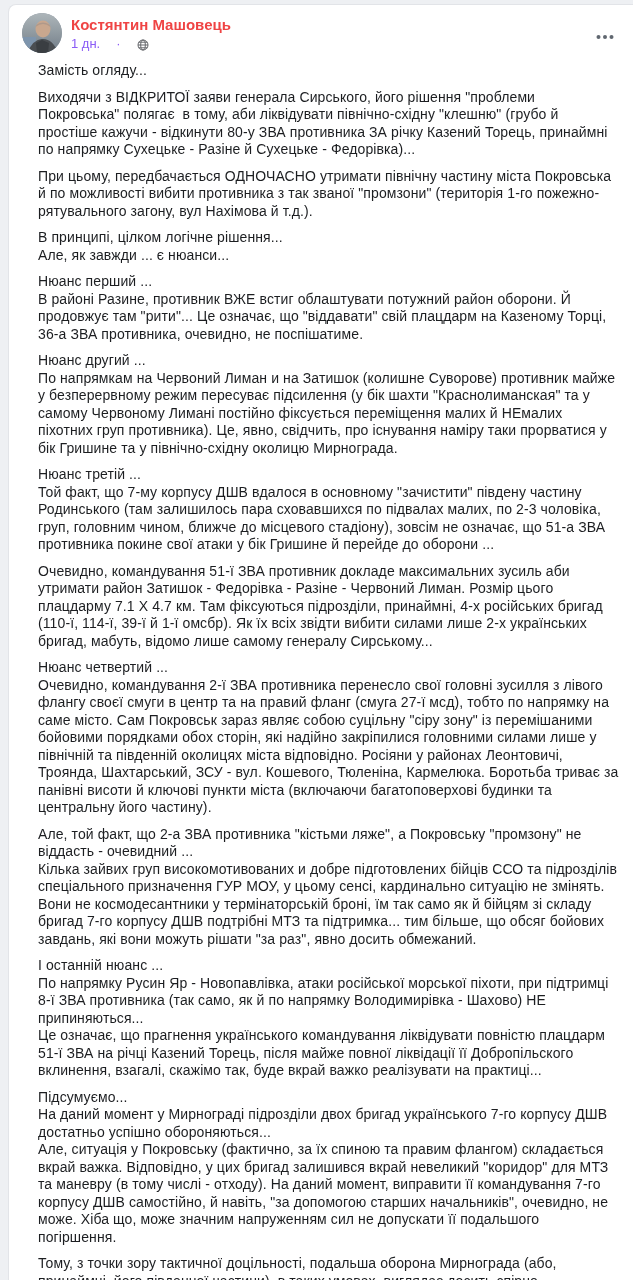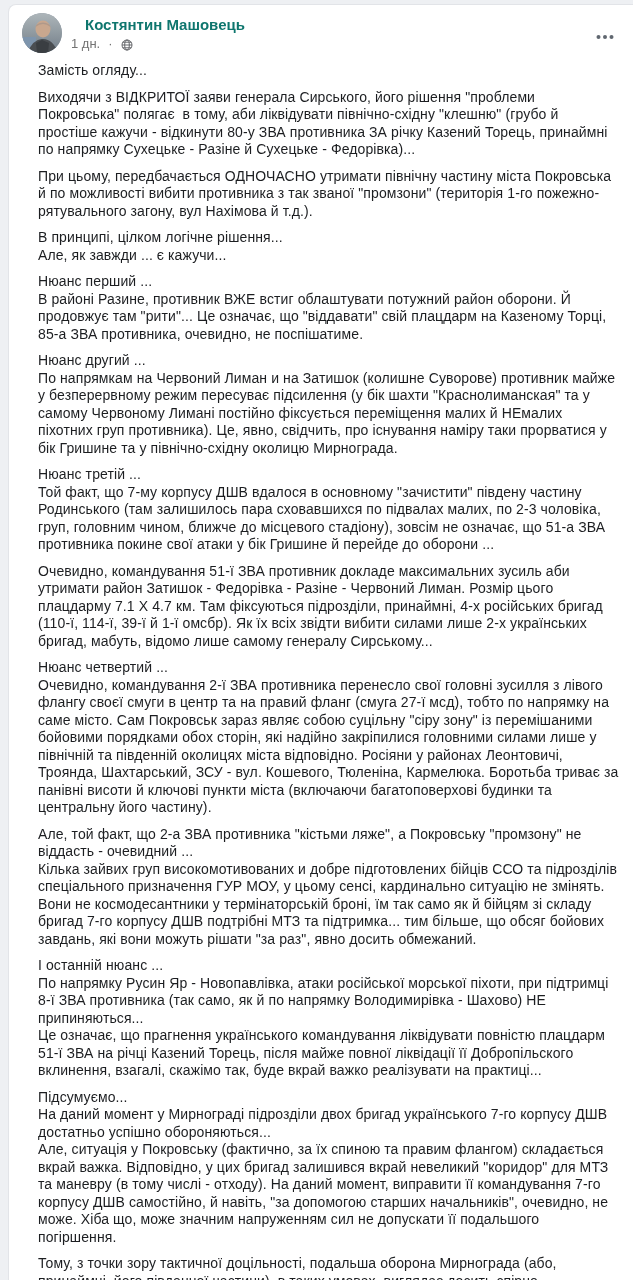--- a/index.html
+++ b/index.html
@@ -38,31 +38,30 @@
     overflow: hidden;
     flex: 0 0 40px;
     cursor: pointer;
     background: #8e99a3;
   }
   .avatar svg { display: block; }
   .header-info { margin-left: 9px; padding-top: 2px; }
   .author-name {
     font-size: 15px;
     font-weight: bold;
-    color: #0f766e;
+    color: #ef4444;
     line-height: 19px;
     cursor: pointer;
-    margin-left: 14px;
   }
   .meta-row {
     display: flex;
     align-items: center;
-    gap: 8px;
+    gap: 16px;
     font-size: 13px;
-    color: #737373;
+    color: #8b5cf6;
     line-height: 16px;
     margin-top: 2px;
   }
   .globe-icon svg { display: block; margin-top: 1px; }
   .more-button {
     position: absolute;
     right: 0px;
     top: 14px;
     width: 28px;
     height: 20px;
@@ -135,23 +134,23 @@
         <circle cx="15.5" cy="3" r="2" fill="#606770"></circle>
       </svg>
     </div>
   </div>
 
   <div class="post-body">
       <p>Замість огляду...</p>
       <p>Виходячи з ВІДКРИТОЇ заяви генерала Сирського, його рішення "проблеми Покровська" полягає  в тому, аби ліквідувати північно-східну "клешню" (грубо й простіше кажучи - відкинути 80-у ЗВА противника ЗА річку Казений Торець, принаймні по напрямку Сухецьке - Разіне й Сухецьке - Федорівка)...</p>
       <p>При цьому, передбачається ОДНОЧАСНО утримати північну частину міста Покровська й по можливості вибити противника з так званої "промзони" (територія 1-го пожежно-рятувального загону, вул Нахімова й т.д.).</p>
       <p>В принципі, цілком логічне рішення...
-Але, як завжди ... є кажучи...</p>
+Але, як завжди ... є нюанси...</p>
       <p>Нюанс перший ...
-В районі Разине, противник ВЖЕ встиг облаштувати потужний район оборони. Й продовжує там "рити"... Це означає, що "віддавати" свій плацдарм на Казеному Торці, 85-а ЗВА противника, очевидно, не поспішатиме.</p>
+В районі Разине, противник ВЖЕ встиг облаштувати потужний район оборони. Й продовжує там "рити"... Це означає, що "віддавати" свій плацдарм на Казеному Торці, 36-а ЗВА противника, очевидно, не поспішатиме.</p>
       <p>Нюанс другий ...
 По напрямкам на Червоний Лиман и на Затишок (колишне Суворове) противник майже у безперервному режим пересуває підсилення (у бік шахти "Краснолиманская" та у самому Червоному Лимані постійно фіксується переміщення малих й НЕмалих піхотних груп противника). Це, явно, свідчить, про існування наміру таки прорватися у бік Гришине та у північно-східну околицю Мирнограда.</p>
       <p>Нюанс третій ...
 Той факт, що 7-му корпусу ДШВ вдалося в основному "зачистити" південу частину Родинського (там залишилось пара сховавшихся по підвалах малих, по 2-3 чоловіка, груп, головним чином, ближче до місцевого стадіону), зовсім не означає, що 51-а ЗВА противника покине свої атаки у бік Гришине й перейде до оборони ...</p>
       <p>Очевидно, командування 51-ї ЗВА противник докладе максимальних зусиль аби утримати район Затишок - Федорівка - Разіне - Червоний Лиман. Розмір цього плацдарму 7.1 Х 4.7 км. Там фіксуються підрозділи, принаймні, 4-х російських бригад (110-ї, 114-ї, 39-ї й 1-ї омсбр). Як їх всіх звідти вибити силами лише 2-х українських бригад, мабуть, відомо лише самому генералу Сирському...</p>
       <p>Нюанс четвертий ...
 Очевидно, командування 2-ї ЗВА противника перенесло свої головні зусилля з лівого флангу своєї смуги в центр та на правий фланг (смуга 27-ї мсд), тобто по напрямку на саме місто. Сам Покровськ зараз являє собою суцільну "сіру зону" із перемішаними бойовими порядками обох сторін, які надійно закріпилися головними силами лише у північній та південній околицях міста відповідно. Росіяни у районах Леонтовичі, Троянда, Шахтарський, ЗСУ - вул. Кошевого, Тюленіна, Кармелюка. Боротьба триває за панівні висоти й ключові пункти міста (включаючи багатоповерхові будинки та центральну його частину).</p>
       <p>Але, той факт, що 2-а ЗВА противника "кістьми ляже", а Покровську "промзону" не віддасть - очевидний ...
 Кілька зайвих груп високомотивованих и добре підготовлених бійців ССО та підрозділів спеціального призначення ГУР МОУ, у цьому сенсі, кардинально ситуацію не змінять. Вони не космодесантники у термінаторській броні, їм так само як й бійцям зі складу бригад 7-го корпусу ДШВ подтрібні МТЗ та підтримка... тим більше, що обсяг бойових завдань, які вони можуть рішати "за раз", явно досить обмежаний.</p>
       <p>І останній нюанс ...

